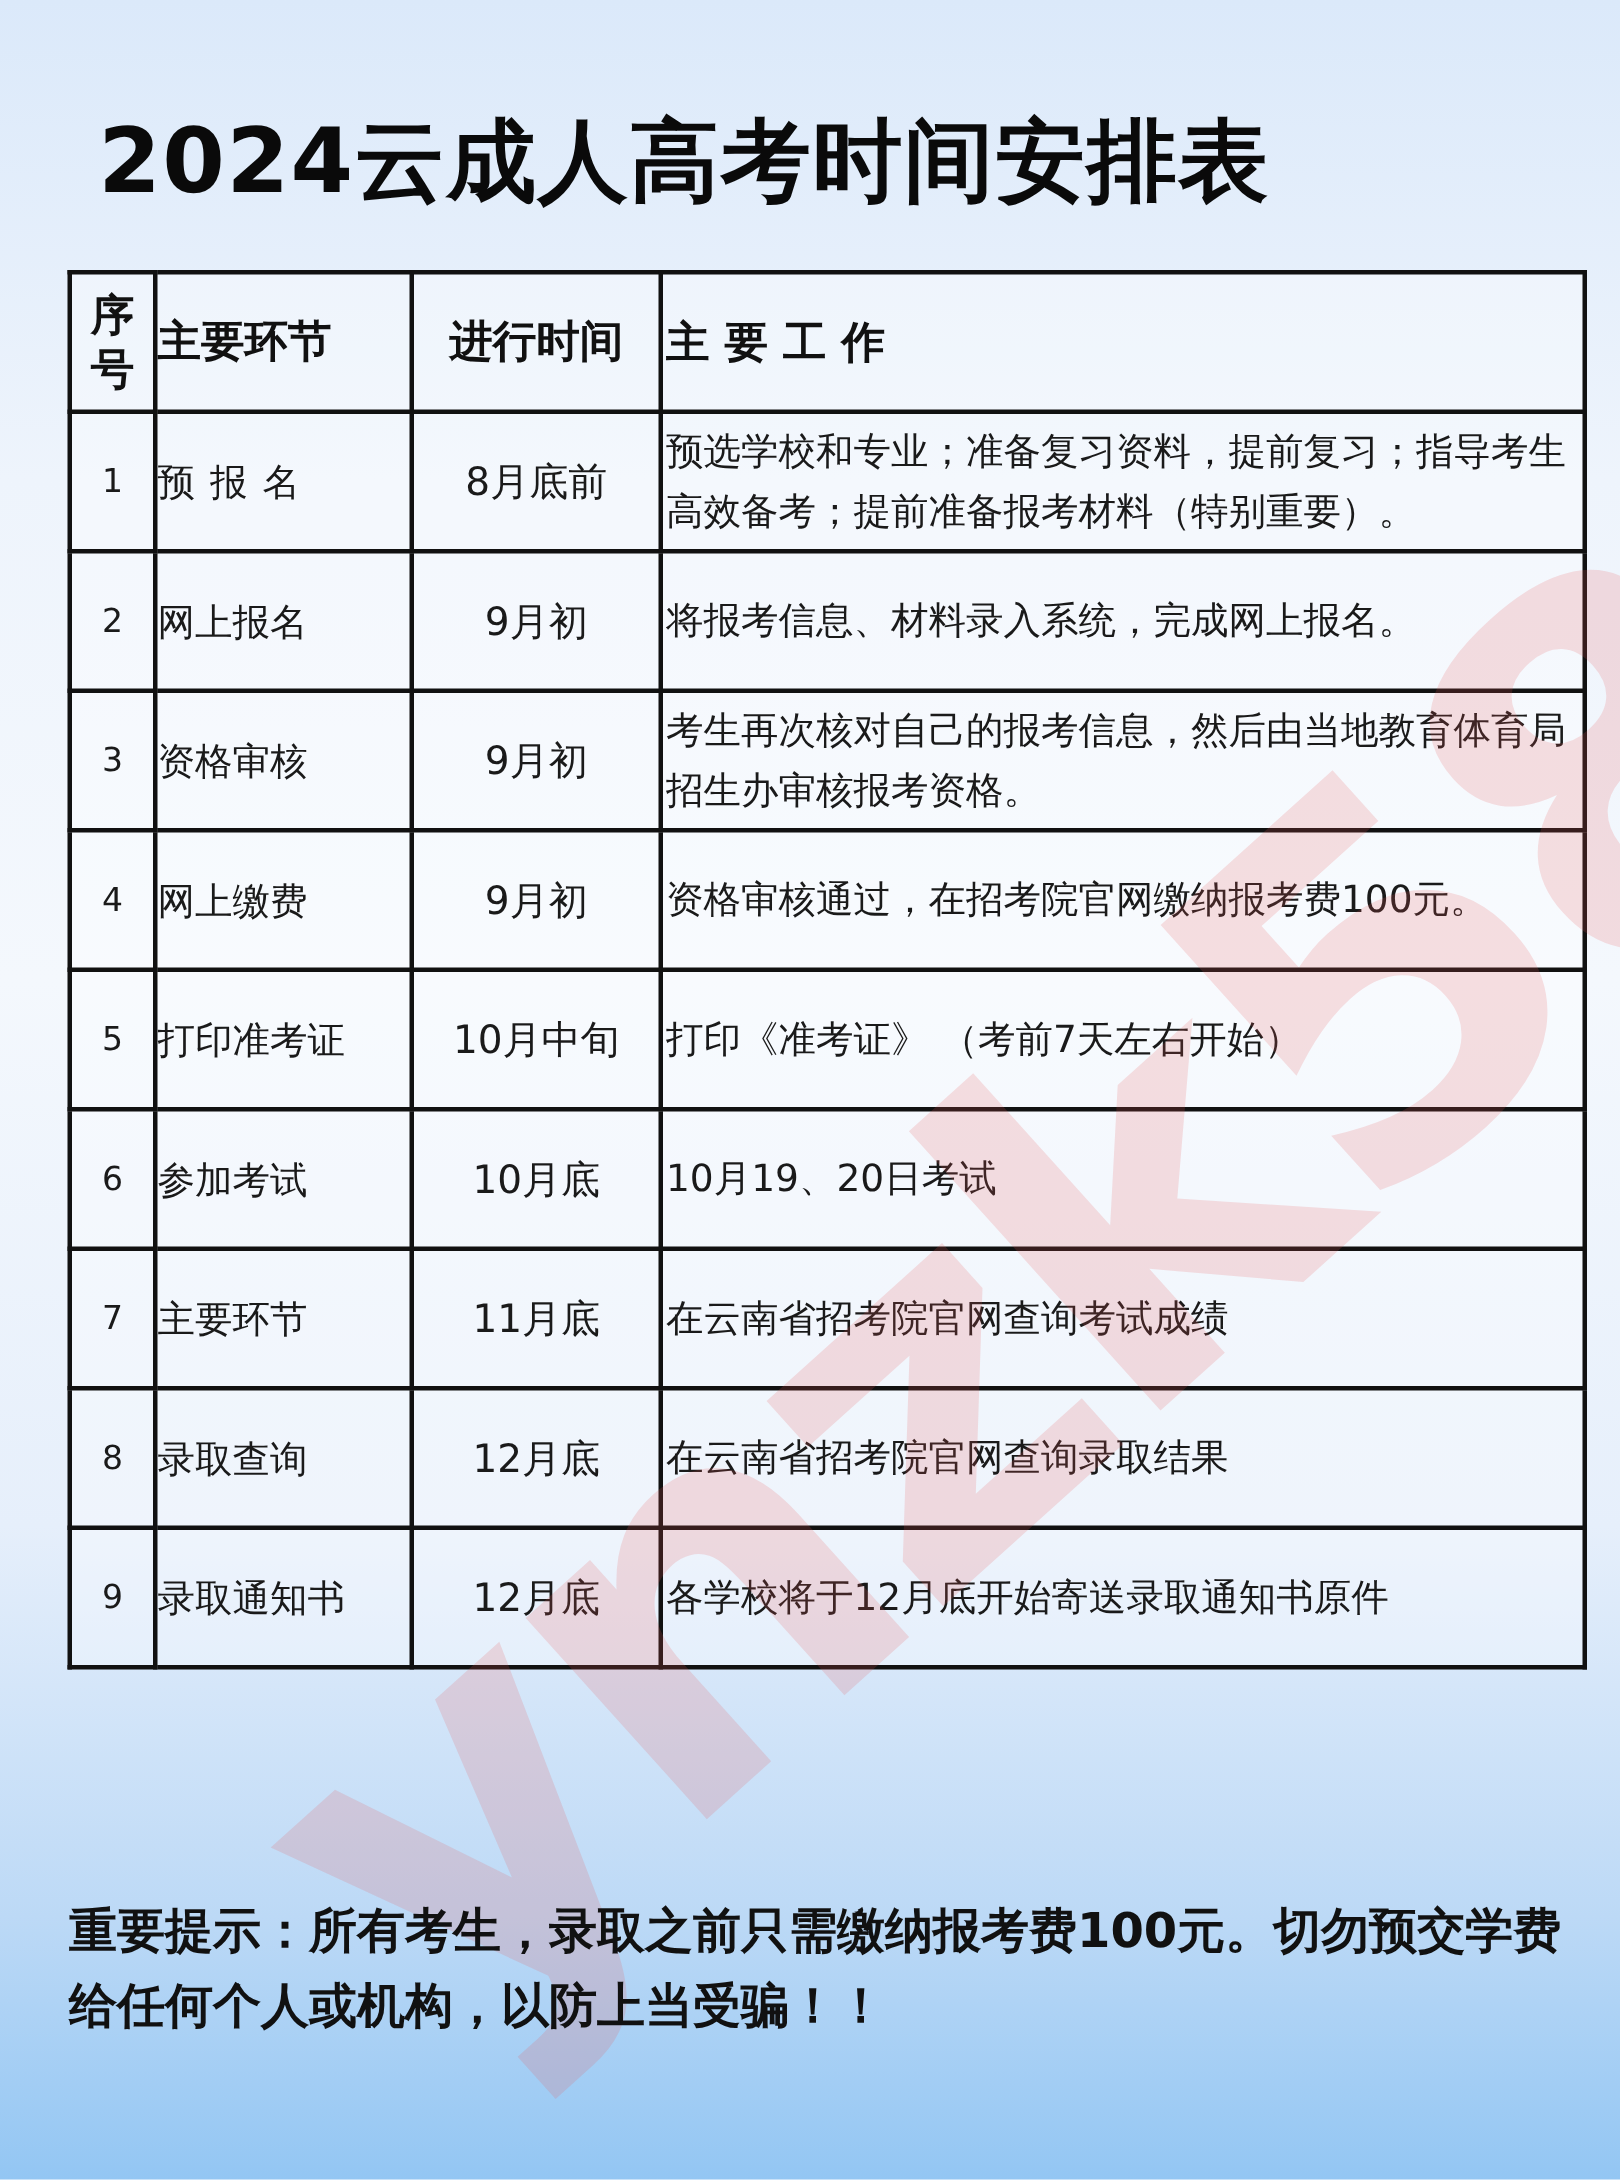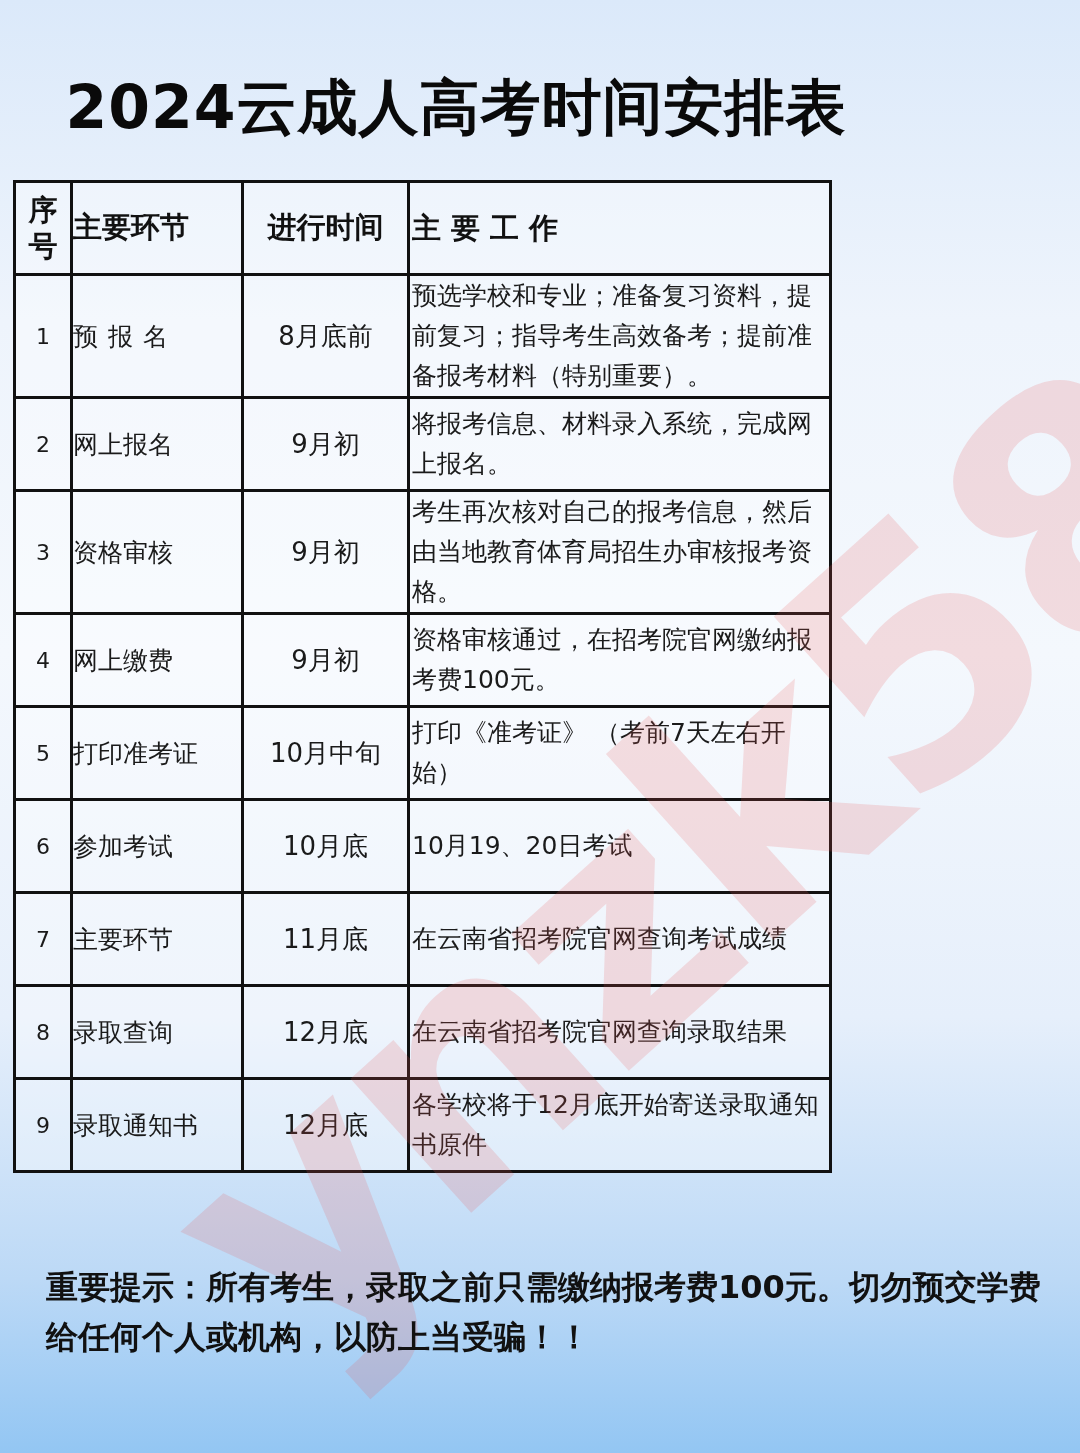--- a/index.html
+++ b/index.html
@@ -18,21 +18,21 @@
     pointer-events: none; z-index: 1;
   }
   .watermark span {
     position: absolute; left: 0; top: 430px;
     font-family: "DejaVu Sans", sans-serif; font-weight: bold;
     font-size: 330px; color: rgba(235, 90, 90, 0.18);
     transform: rotate(-42deg); transform-origin: 50% 50%;
     letter-spacing: -10px; white-space: nowrap;
   }
   table.schedule {
-    position: absolute; left: 13px; top: 180px; width: 819px;
+    position: absolute; left: 45px; top: 180px; width: 1013px;
     border-collapse: collapse; table-layout: fixed; z-index: 0;
   }
   table.schedule td, table.schedule th {
     border: 3px solid #111; height: 90px; padding: 0;
     background: rgba(255,255,255,0.35);
   }
   table.schedule th { font-weight: bold; font-size: 29px; color: #111; }
   .c-no { width: 54px; text-align: center; font-size: 22px; }
   .c-stage { width: 168px; text-align: left; font-size: 25px; }
   .c-time { width: 163px; text-align: center; font-size: 26px; }

